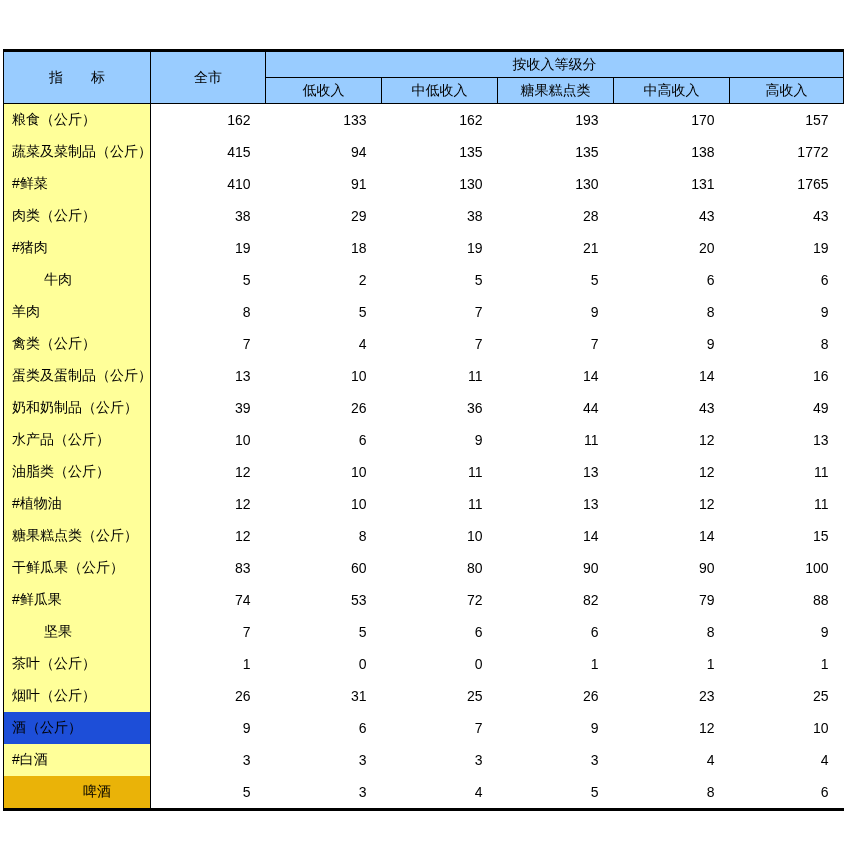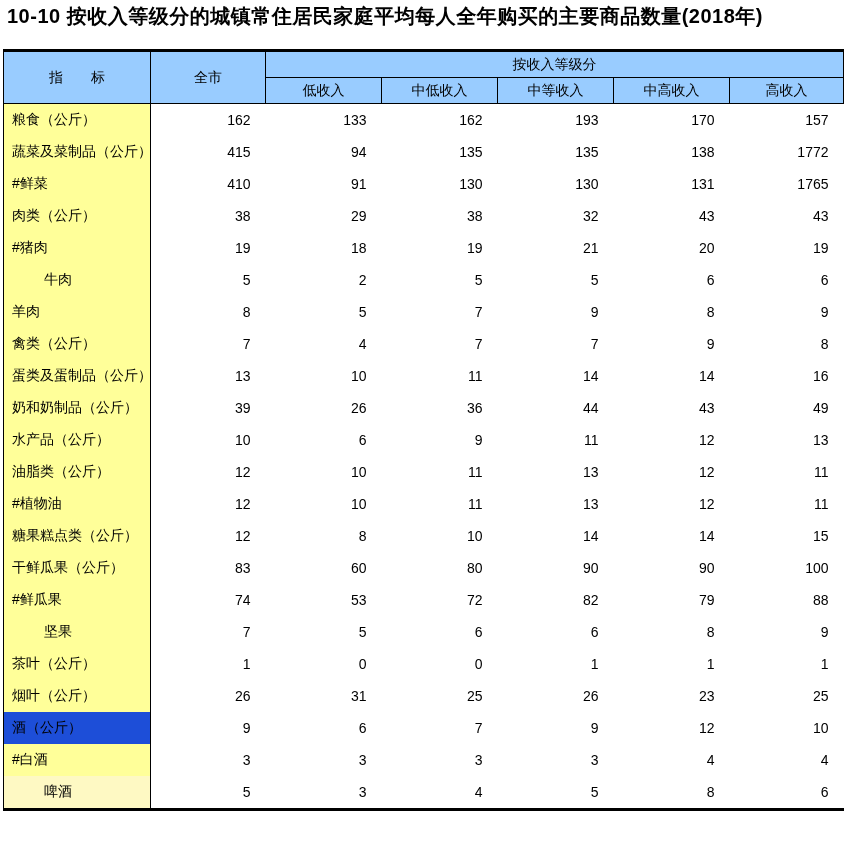--- a/index.html
+++ b/index.html
@@ -67,42 +67,41 @@
   table.stat tbody td.num {
     text-align: right;
     padding-right: 15px;
   }
 </style>
 </head>
 <body>
 
 <div class="page">
 
-  <div class="title">10-10  按收入等级分的城镇常住居民家庭平均每人全年购买的主要商品数量(2018年)</div>
 
   <table class="stat">
     <colgroup>
       <col style="width:147px">
       <col style="width:115px">
       <col style="width:116px">
       <col style="width:116px">
       <col style="width:116px">
       <col style="width:116px">
       <col style="width:114px">
     </colgroup>
     <thead>
       <tr>
         <th class="span2" rowspan="2" style="background: rgb(153, 204, 255);">指　　标</th>
         <th class="span2" rowspan="2" style="background: rgb(153, 204, 255);">全市</th>
         <th colspan="5" style="background: rgb(153, 204, 255);">按收入等级分</th>
       </tr>
       <tr>
         <th style="background: rgb(153, 204, 255);">低收入</th>
         <th style="background: rgb(153, 204, 255);">中低收入</th>
-        <th style="background: rgb(153, 204, 255);">中等收入</th>
+        <th style="background: rgb(153, 204, 255);">糖果糕点类</th>
         <th style="background: rgb(153, 204, 255);">中高收入</th>
         <th style="background: rgb(153, 204, 255);">高收入</th>
       </tr>
     </thead>
     <tbody id="table-body">
         <tr>
           <td class="label" style="background: rgb(255, 255, 153);">粮食（公斤）</td>
           <td class="num">162</td>
           <td class="num">133</td>
           <td class="num">162</td>
@@ -126,21 +125,21 @@
           <td class="num">130</td>
           <td class="num">130</td>
           <td class="num">131</td>
           <td class="num">1765</td>
         </tr>
         <tr>
           <td class="label" style="background: rgb(255, 255, 153);">肉类（公斤）</td>
           <td class="num">38</td>
           <td class="num">29</td>
           <td class="num">38</td>
-          <td class="num">32</td>
+          <td class="num">28</td>
           <td class="num">43</td>
           <td class="num">43</td>
         </tr>
         <tr>
           <td class="label" style="background: rgb(255, 255, 153);">#猪肉</td>
           <td class="num">19</td>
           <td class="num">18</td>
           <td class="num">19</td>
           <td class="num">21</td>
           <td class="num">20</td>
@@ -284,21 +283,21 @@
         <tr>
           <td class="label" style="background: rgb(255, 255, 153);">#白酒</td>
           <td class="num">3</td>
           <td class="num">3</td>
           <td class="num">3</td>
           <td class="num">3</td>
           <td class="num">4</td>
           <td class="num">4</td>
         </tr>
         <tr>
-          <td class="label indent1" style="background: #fef9c3;">啤酒</td>
+          <td class="label indent1" style="background: #eab308; text-align: center;">啤酒</td>
           <td class="num">5</td>
           <td class="num">3</td>
           <td class="num">4</td>
           <td class="num">5</td>
           <td class="num">8</td>
           <td class="num">6</td>
         </tr>
       </tbody>
   </table>
 

